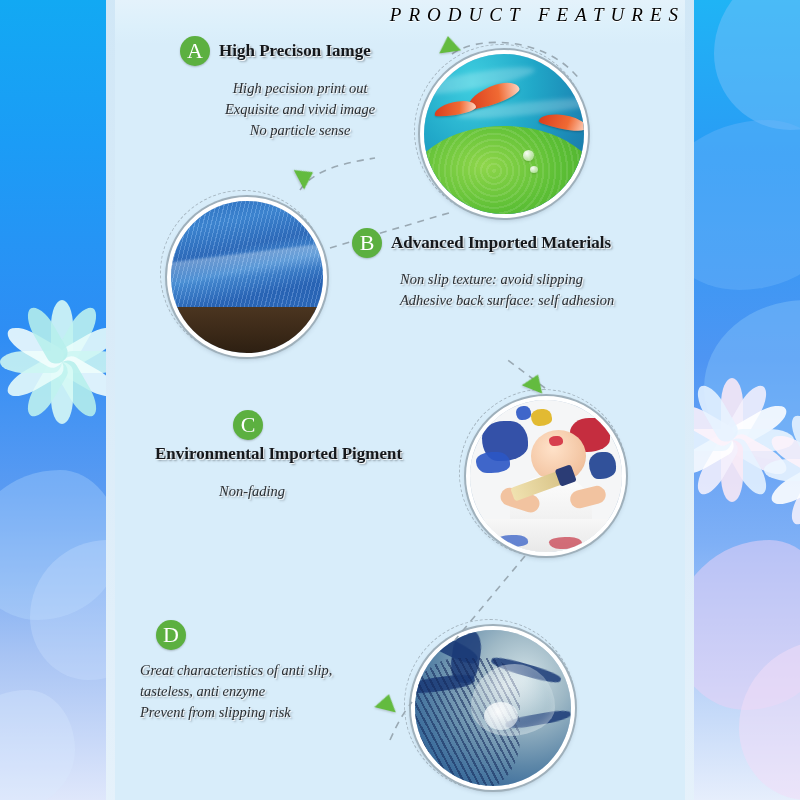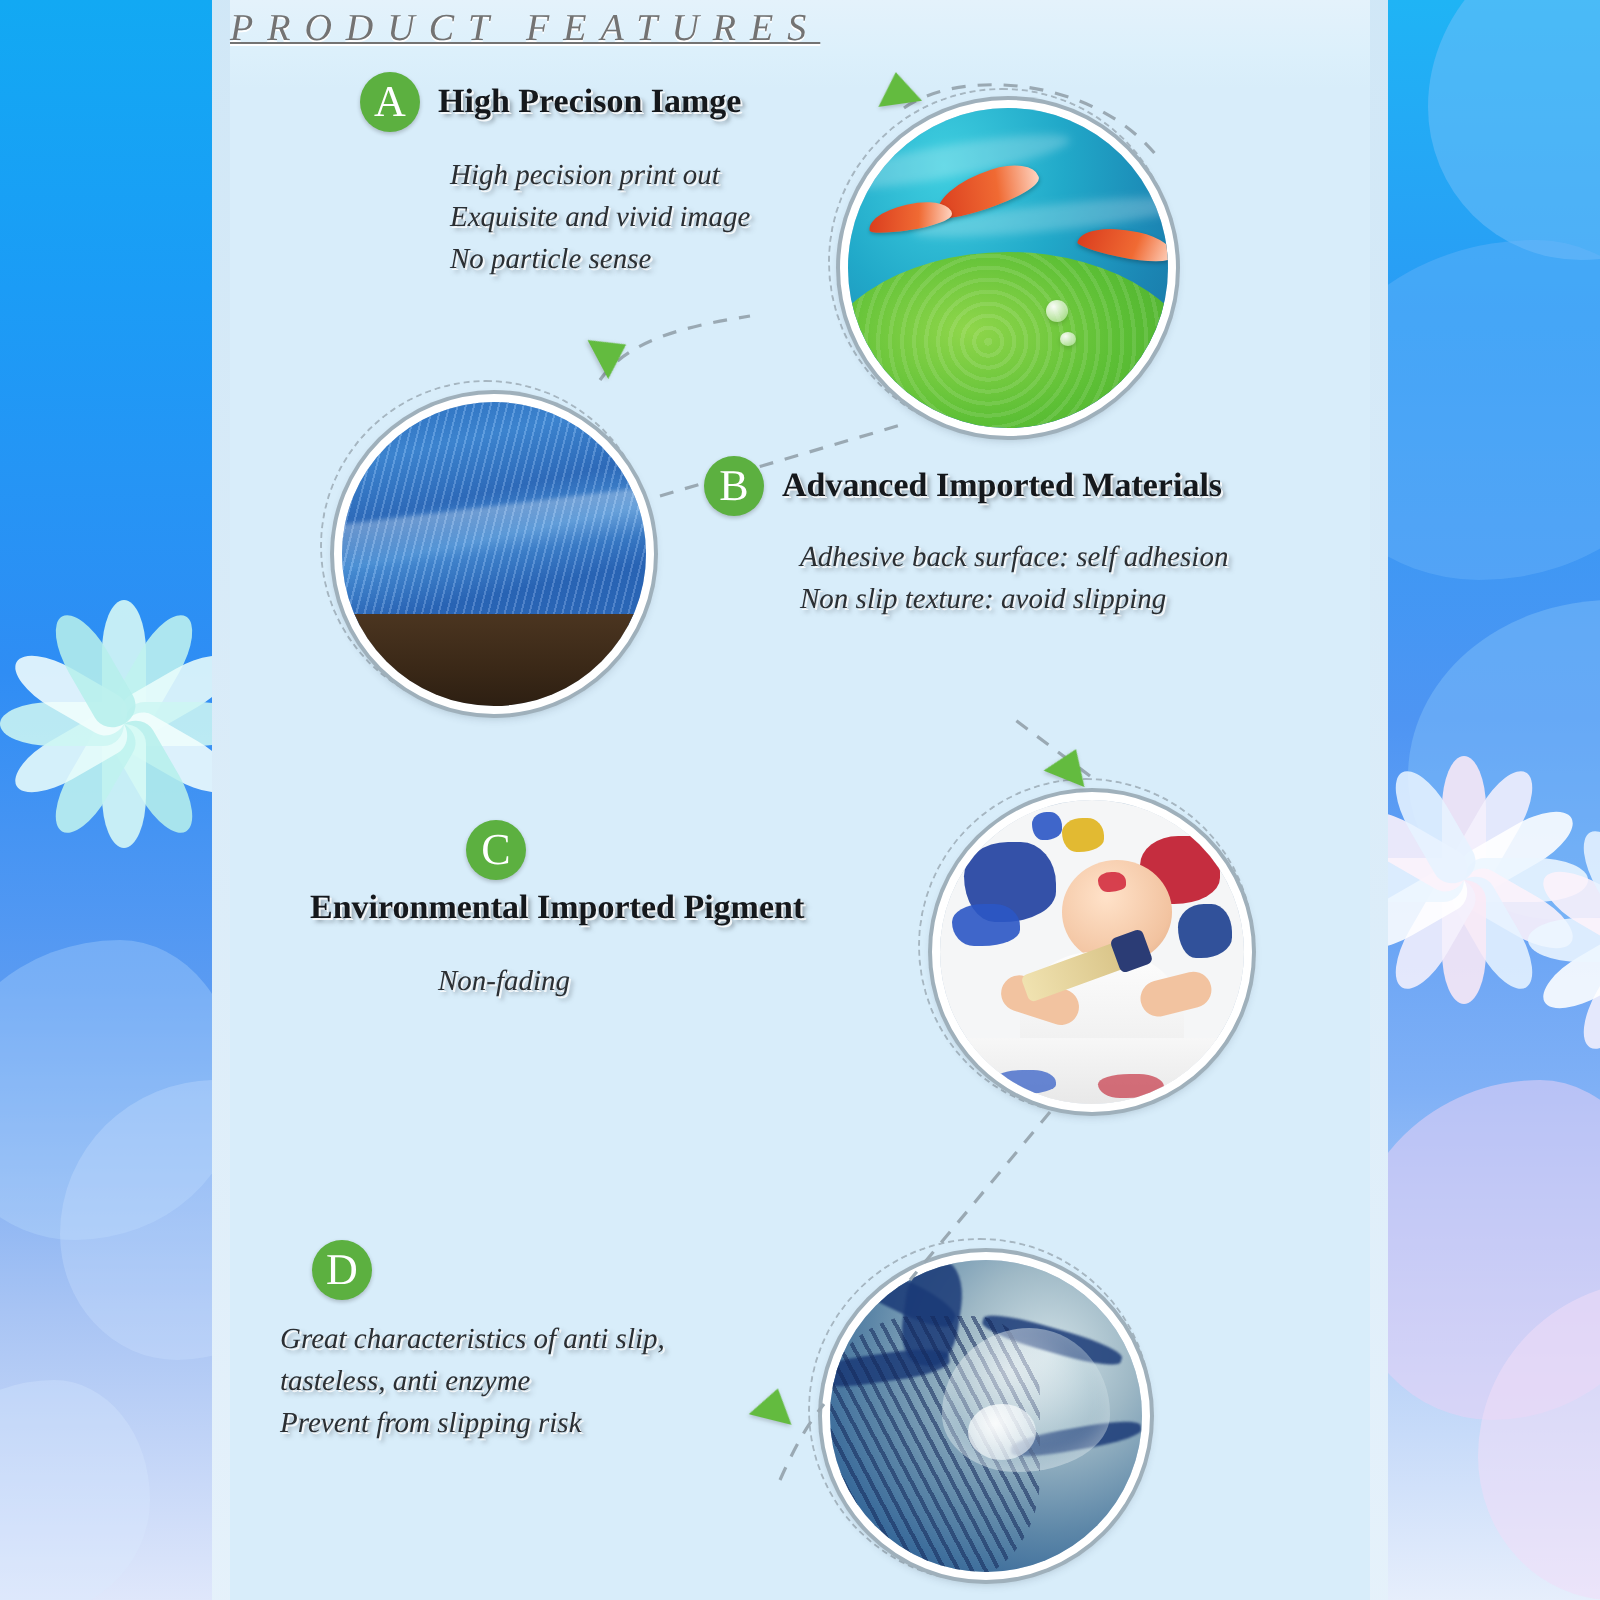--- a/index.html
+++ b/index.html
@@ -30,25 +30,24 @@
     border-radius:11px 11px 11px 11px/26px 26px 10px 10px;
     transform-origin:50% 100%;
   }
 
   
   .panel{position:absolute;left:115px;top:0;width:570px;height:800px;background:#d8edfa;}
   .panel-top{position:absolute;left:0;top:0;width:100%;height:44px;
     background:linear-gradient(180deg,#e4f2fb 0%,#dcf0fb 60%,#d8edfa 100%);}
 
   .title{
-    position:absolute;left:0;top:4px;width:570px;text-align:left;
+    position:absolute;left:0;top:4px;width:570px;text-align:right;
     font-family:"Liberation Serif", serif;font-style:italic;font-size:19px;
-    letter-spacing:7px;color:#737373;
+    letter-spacing:7px;color:#000000;
     text-shadow:0 1px 0 #ffffff;
-    text-decoration:underline;
   }
 
   
   .photo{position:absolute;border-radius:50%;
     border:4px solid #ffffff;
     box-shadow:0 0 0 2px #9fb0bb, 0 2px 5px rgba(40,60,80,.25);
     overflow:hidden;background:#bcd;}
   .ring-dash{position:absolute;border-radius:50%;border:1px dashed #9aa9b3;opacity:.8;}
 
   .ph-inner{position:absolute;inset:0;}
@@ -271,35 +270,35 @@
   <div class="tri" style="left:438px;top:36px;transform:rotate(-8deg);"></div>
   <div class="tri" style="left:295px;top:168px;transform:rotate(62deg);"></div>
   <div class="tri" style="left:524px;top:374px;transform:rotate(22deg);"></div>
   <div class="tri" style="left:376px;top:694px;transform:rotate(14deg);"></div>
 
   <div class="feature" style="left:180px;top:36px;">
     <div class="row">
       <div class="badge">A</div>
       <div class="f-title">High Precison Iamge</div>
     </div>
-    <div class="f-lines" style="margin:12px 0 0 45px;">
+    <div class="f-lines" style="margin:12px 0 0 45px;text-align:center;">
       <div>High pecision print out</div>
       <div>Exquisite and vivid image</div>
       <div>No particle sense</div>
     </div>
   </div>
 
   <div class="feature" style="left:352px;top:228px;">
     <div class="row">
       <div class="badge">B</div>
       <div class="f-title">Advanced Imported Materials</div>
     </div>
     <div class="f-lines" style="margin:11px 0 0 48px;">
+      <div>Non slip texture: avoid slipping</div>
       <div>Adhesive back surface: self adhesion</div>
-      <div>Non slip texture: avoid slipping</div>
     </div>
   </div>
 
   <div class="feature" style="left:155px;top:410px;">
     <div>
       <div class="badge" style="margin:0 0 4px 78px;">C</div>
       <div class="f-title">Environmental Imported Pigment</div>
     </div>
     <div class="f-lines" style="margin:17px 0 0 64px;">
       <div>Non-fading</div>

